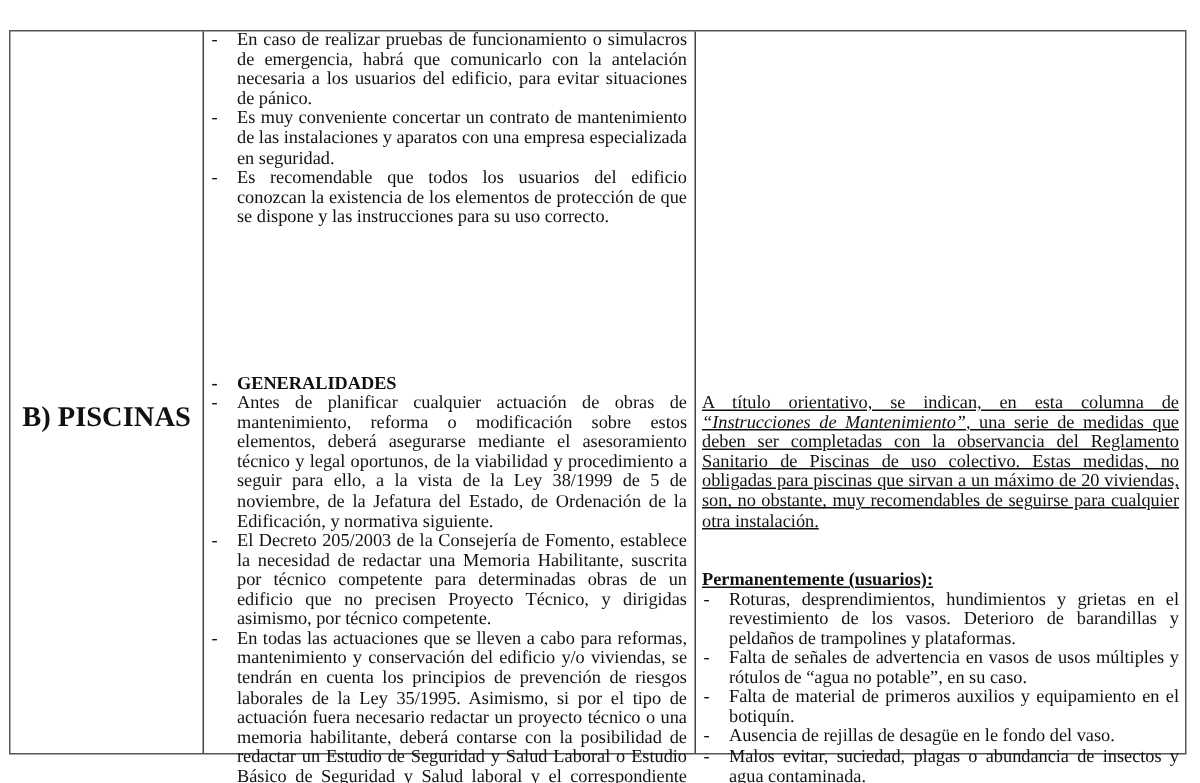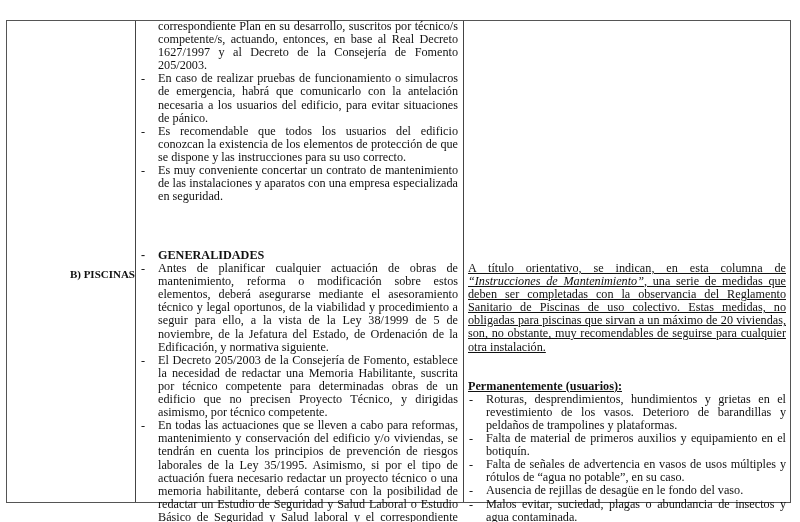--- a/index.html
+++ b/index.html
@@ -7,61 +7,60 @@
          font-family: "Liberation Serif", "DejaVu Serif", serif; color: #111; }
   .tbl { position: absolute; left: 6px; top: 20px; width: 785px; height: 483px;
          border: 1px solid #555; box-sizing: border-box; }
   .vline { position: absolute; top: 0; bottom: 0; width: 0; border-left: 1px solid #444; }
   .v1 { left: 128px; }
   .v2 { left: 456px; }
   .cell { position: absolute; font-size: 12.2px; line-height: 13.1px; }
   .c-mid { left: 133px; width: 318px; }
   .c-right { left: 461px; width: 318px; }
   .section-label { position: absolute; left: 0; width: 128px; top: 247px;
-                   text-align: right; font-weight: bold; font-size: 11px; }
+                   text-align: center; font-weight: bold; font-size: 19px; }
   ul.dash { list-style: none; margin: 0; padding: 0; }
   ul.dash li { position: relative; padding-left: 18px; text-align: justify; }
   ul.dash li.bullet::before { content: "-"; position: absolute; left: 1px; top: 0; }
   .bold { font-weight: bold; font-family: Liberation Serif, serif; }
   .intro { font-weight: normal; text-decoration: underline; text-align: justify; }
   .intro i { font-style: italic; }
   .subhead { font-weight: bold; text-decoration: underline; margin-top: 26px; }
 </style>
 </head>
 <body>
 
 <div class="tbl">
   <div class="vline v1"></div>
   <div class="vline v2"></div>
 
   <div class="section-label">B) PISCINAS</div>
 
   <div class="cell c-mid" style="top:-1px;">
     <ul class="dash">
-      <li>correspondiente Plan en su desarrollo, suscritos por técnico/s competente/s, actuando, entonces, en base al Real Decreto 1627/1997 y al Decreto de la Consejería de Fomento 205/2003.</li>
       <li class="bullet">En caso de realizar pruebas de funcionamiento o simulacros de emergencia, habrá que comunicarlo con la antelación necesaria a los usuarios del edificio, para evitar situaciones de pánico.</li>
+      <li class="bullet">Es muy conveniente concertar un contrato de mantenimiento de las instalaciones y aparatos con una empresa especializada en seguridad.</li>
       <li class="bullet">Es recomendable que todos los usuarios del edificio conozcan la existencia de los elementos de protección de que se dispone y las instrucciones para su uso correcto.</li>
-      <li class="bullet">Es muy conveniente concertar un contrato de mantenimiento de las instalaciones y aparatos con una empresa especializada en seguridad.</li>
     </ul>
   </div>
 
   <div class="cell c-mid" style="top:228px;">
     <ul class="dash">
       <li class="bullet bold">GENERALIDADES</li>
       <li class="bullet">Antes de planificar cualquier actuación de obras de mantenimiento, reforma o modificación sobre estos elementos, deberá asegurarse mediante el asesoramiento técnico y legal  oportunos, de la viabilidad y procedimiento a seguir para ello, a la vista de la Ley 38/1999 de 5 de noviembre, de la Jefatura del Estado, de Ordenación de la Edificación, y normativa siguiente.</li>
       <li class="bullet">El Decreto 205/2003 de la Consejería de Fomento, establece la necesidad de redactar una Memoria Habilitante, suscrita por técnico competente para determinadas obras de un edificio que no precisen Proyecto Técnico, y dirigidas asimismo, por técnico competente.</li>
       <li class="bullet">En todas las actuaciones que se lleven a cabo para reformas, mantenimiento y conservación del edificio y/o viviendas, se tendrán en cuenta los principios de prevención de riesgos laborales de la Ley 35/1995. Asimismo, si por el tipo de actuación fuera necesario redactar un proyecto técnico o una memoria habilitante, deberá contarse con la posibilidad de redactar un Estudio de Seguridad y Salud Laboral o Estudio Básico de Seguridad y Salud laboral y el correspondiente Plan en su desarrollo, suscritos por técnico/s competente/s, actuando, entonces, en base al Real Decreto</li>
     </ul>
   </div>
 
   <div class="cell c-right" style="top:241px;">
     <div class="intro"><span>A título orientativo, se indican, en esta columna de </span><i>“Instrucciones de Mantenimiento”</i><span>, una serie de medidas que deben ser completadas con la observancia del Reglamento Sanitario de Piscinas de uso colectivo. Estas medidas, no obligadas para piscinas que sirvan a un máximo de 20 viviendas, son, no obstante, muy recomendables de seguirse para cualquier otra instalación.</span></div>
     <div class="subhead">Permanentemente (usuarios):</div>
     <ul class="dash">
       <li class="bullet">Roturas, desprendimientos, hundimientos y grietas en el revestimiento de los vasos. Deterioro de barandillas y peldaños de trampolines y plataformas.</li>
+      <li class="bullet">Falta de señales de advertencia en vasos de usos múltiples y rótulos de “agua no potable”, en su caso.</li>
       <li class="bullet">Falta de material de primeros auxilios y equipamiento en el botiquín.</li>
-      <li class="bullet">Falta de señales de advertencia en vasos de usos múltiples y rótulos de “agua no potable”, en su caso.</li>
       <li class="bullet">Ausencia de rejillas de desagüe en le fondo del vaso.</li>
       <li class="bullet">Malos evitar, suciedad, plagas o abundancia de insectos y agua contaminada.</li>
       <li class="bullet">Si aparecen anomalías, consultar con técnico competente/instalador</li>
     </ul>
   </div>
 </div>
 
 </body></html>

